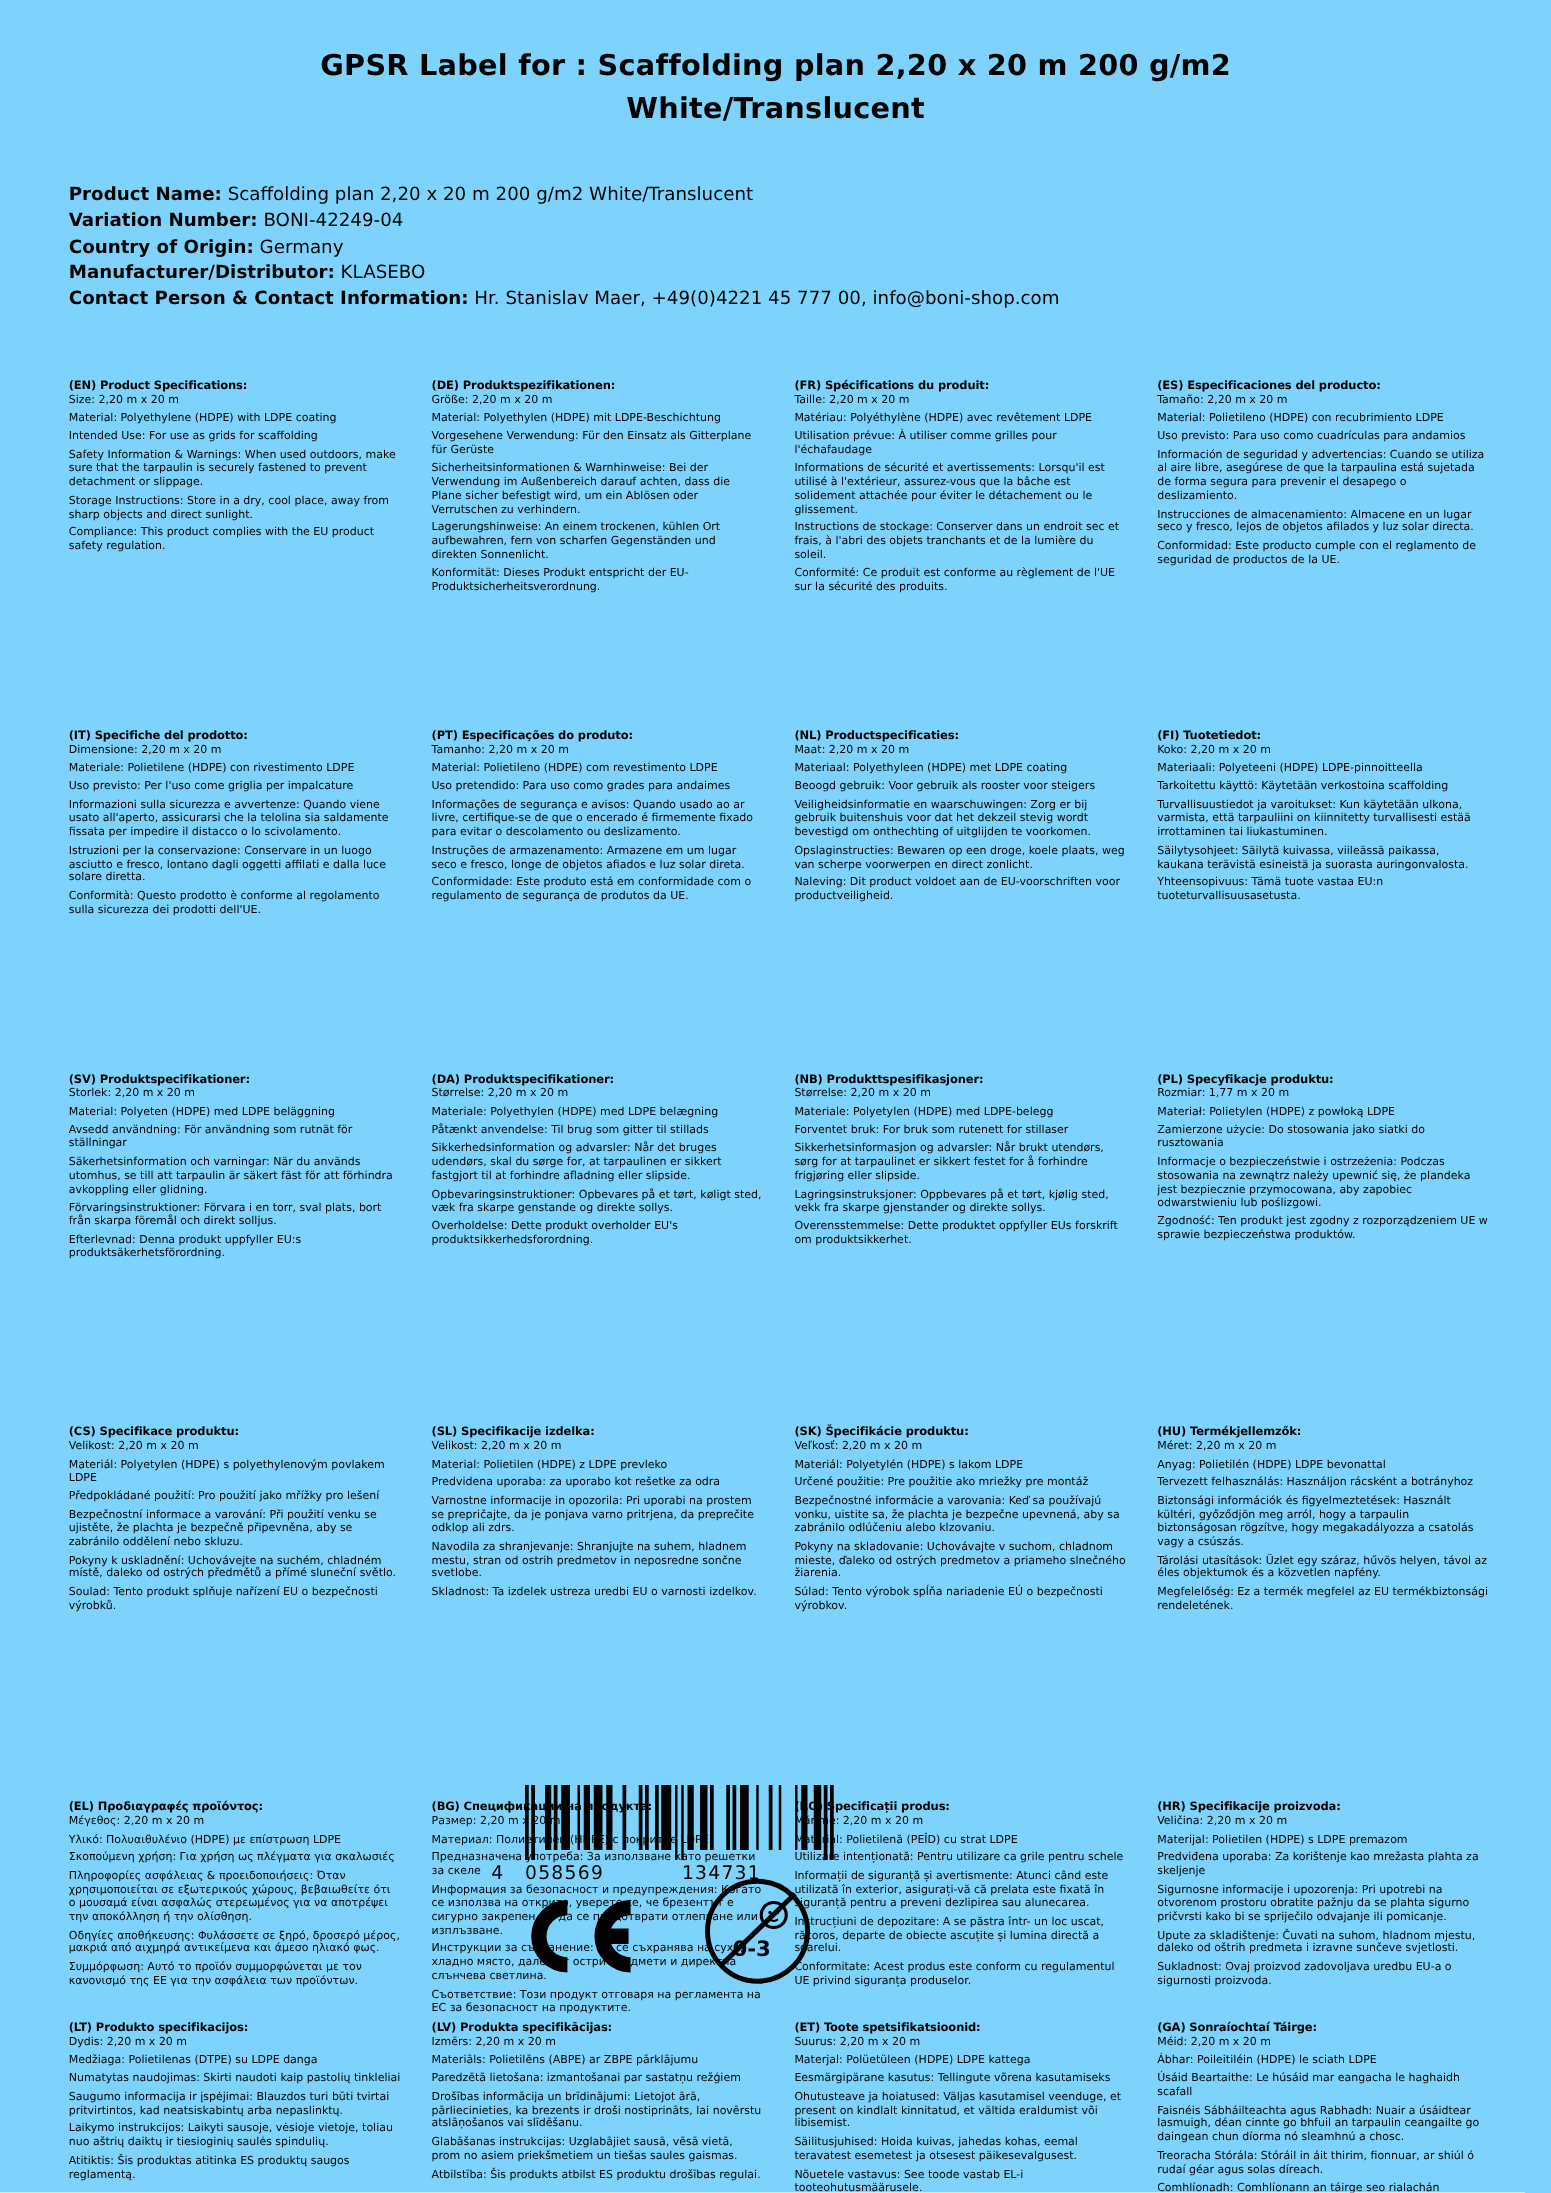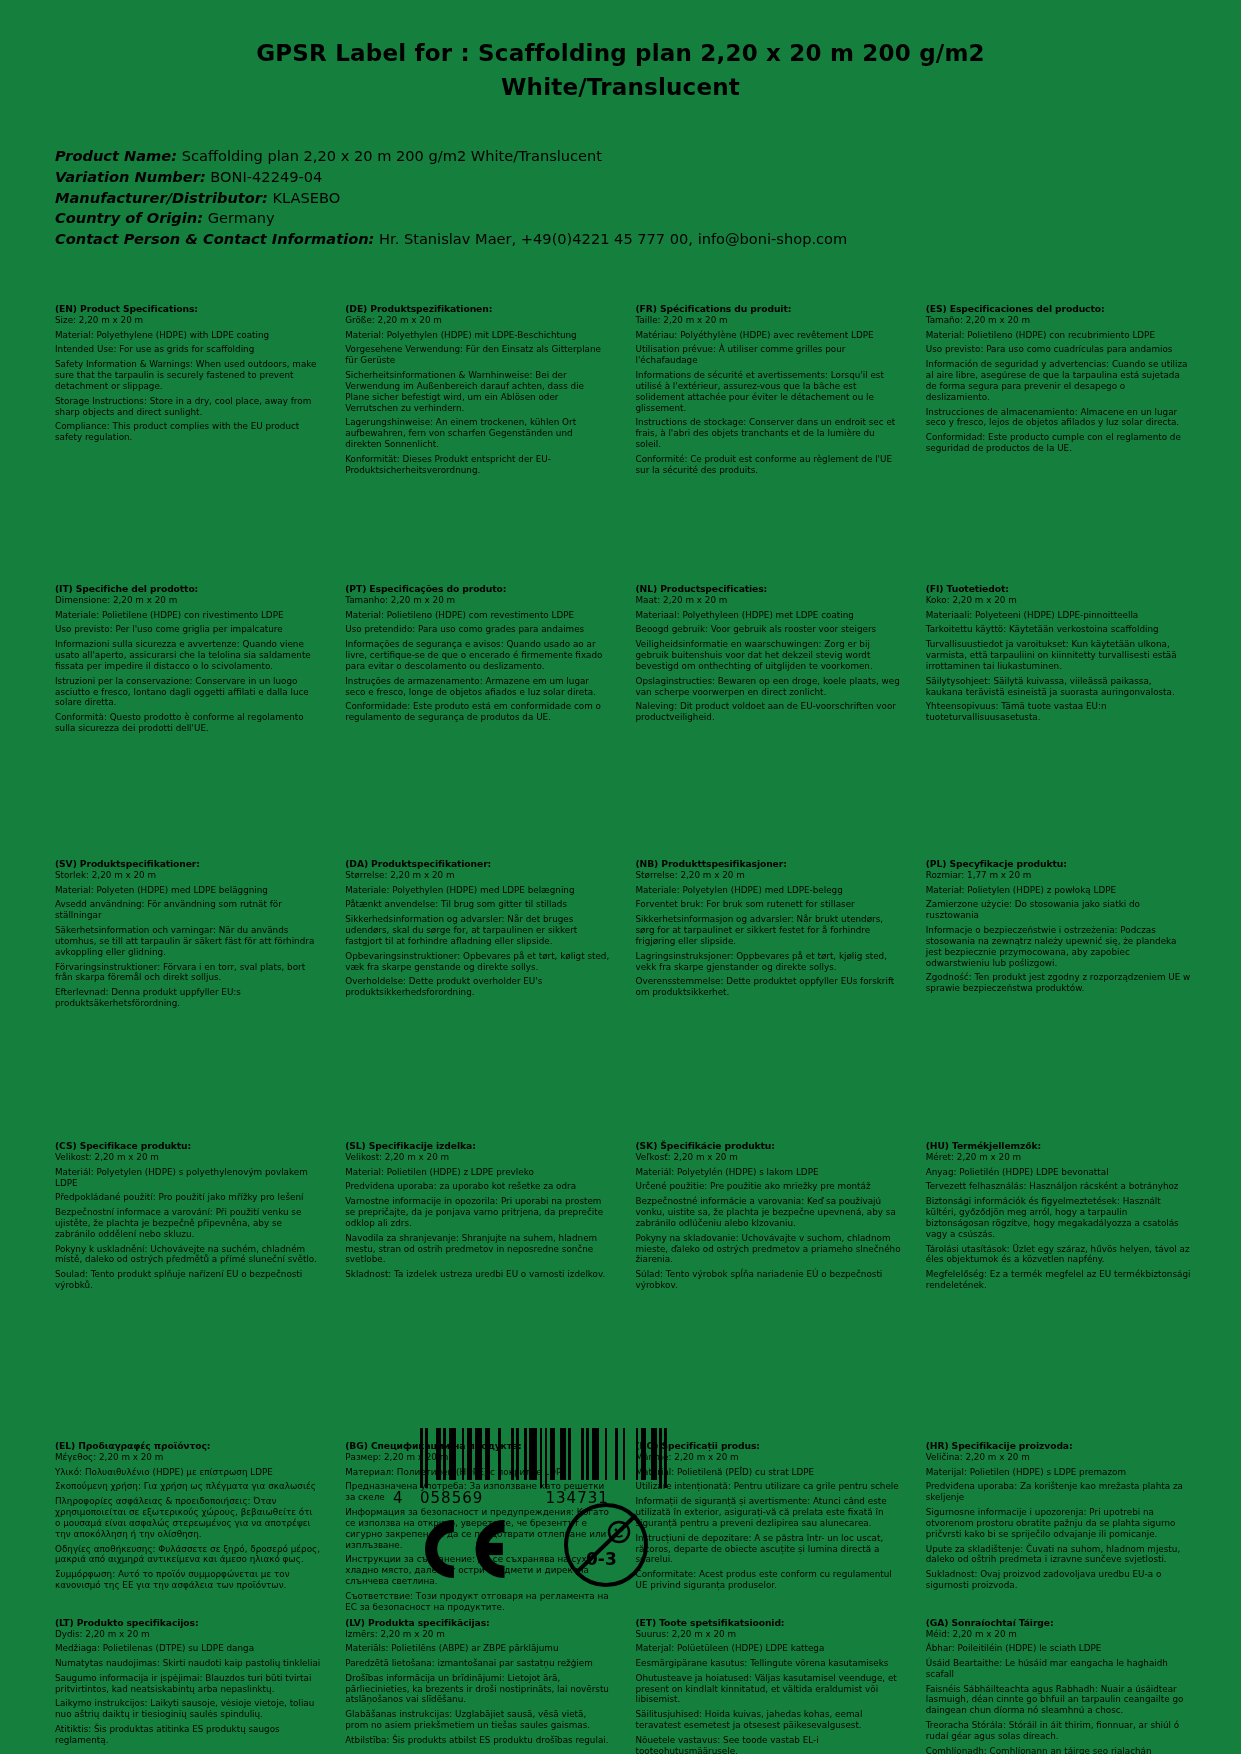--- a/index.html
+++ b/index.html
@@ -1,23 +1,23 @@
 <!DOCTYPE html>
 <html><head>
 <meta charset="utf-8">
 <style>
   html,body{margin:0;padding:0;background:#fff;}
   body{width:1241px;height:1754px;position:relative;font-family:"DejaVu Sans",sans-serif;color:#000;}
-  .page{position:absolute;inset:0;background:#15803d;}
+  .page{position:absolute;inset:0;background:#7dd3fc;}
 
   .doc-title{position:absolute;top:36px;left:0;width:100%;text-align:center;
     font-size:23px;line-height:34px;font-weight:bold;margin:0;letter-spacing:.2px;}
 
   .product-info{position:absolute;left:55px;top:146px;font-size:14.6px;line-height:20.8px;}
-  .pi-label{font-weight:bold;font-style:italic;}
+  .pi-label{font-weight:bold;}
 
   .specs-grid{position:absolute;left:55px;top:303px;width:1136px;
     display:grid;grid-template-columns:repeat(4,1fr);grid-template-rows:280px 275px 282px 300px;
     column-gap:25px;}
   .spec{font-size:8.8px;line-height:10.9px;overflow-wrap:break-word;}
   .spec h3{font-size:9.2px;line-height:11px;margin:0 0 1px 0;font-weight:bold;letter-spacing:-0.1px;}
   .spec p{margin:0 0 3.8px 0;}
 
   .barcode-area{position:absolute;left:393px;top:1428px;width:278px;}
   .bars{position:relative;margin-left:27px;width:247px;height:60px;}
@@ -34,22 +34,22 @@
 </head>
 <body>
 
 <div class="page">
 
   <h1 class="doc-title"><span>GPSR Label for : Scaffolding plan 2,20 x 20 m 200 g/m2</span><br><span>White/Translucent</span></h1>
 
   <div class="product-info" id="product-info">
       <div class="pi-row"><span class="pi-label">Product Name:</span>  <span class="pi-value">Scaffolding plan 2,20 x 20 m 200 g/m2 White/Translucent</span></div>
       <div class="pi-row"><span class="pi-label">Variation Number:</span>  <span class="pi-value">BONI-42249-04</span></div>
+      <div class="pi-row"><span class="pi-label">Country of Origin:</span>  <span class="pi-value">Germany</span></div>
       <div class="pi-row"><span class="pi-label">Manufacturer/Distributor:</span>  <span class="pi-value">KLASEBO</span></div>
-      <div class="pi-row"><span class="pi-label">Country of Origin:</span>  <span class="pi-value">Germany</span></div>
       <div class="pi-row"><span class="pi-label">Contact Person &amp; Contact Information:</span>  <span class="pi-value">Hr. Stanislav Maer, +49(0)4221 45 777 00, info@boni-shop.com</span></div>
     </div>
 
   <div class="specs-grid" id="specs-grid">
       <section class="spec">
         <h3>(EN) Product Specifications:</h3>
         <p>Size: 2,20 m x 20 m</p>
         <p>Material: Polyethylene (HDPE) with LDPE coating</p>
         <p>Intended Use: For use as grids for scaffolding</p>
         <p>Safety Information &amp; Warnings: When used outdoors, make sure that the tarpaulin is securely fastened to prevent detachment or slippage.</p>

